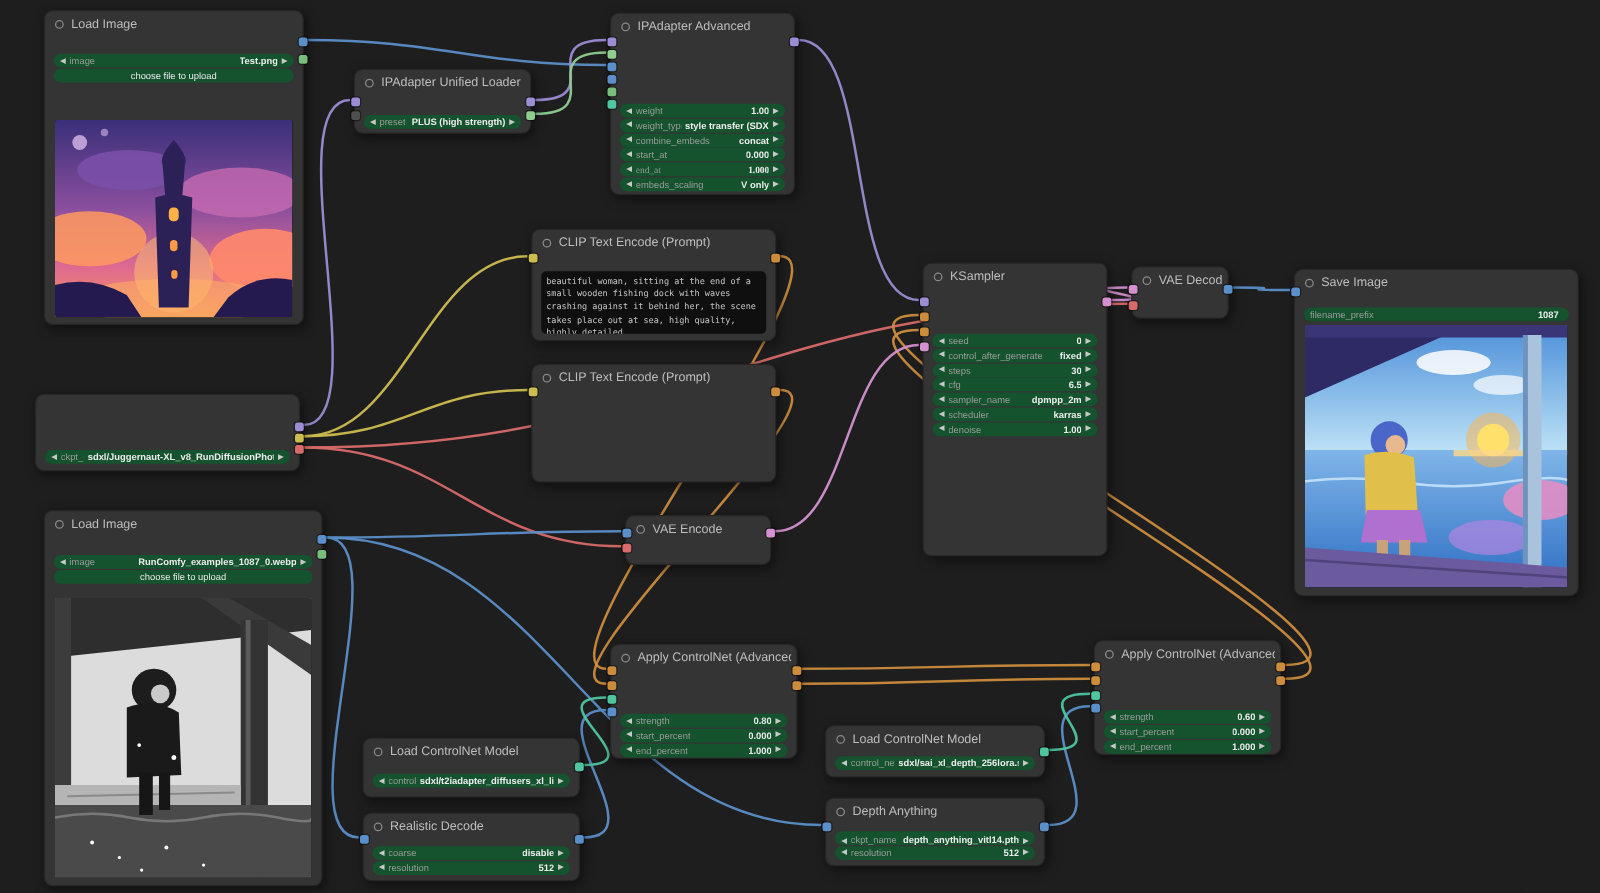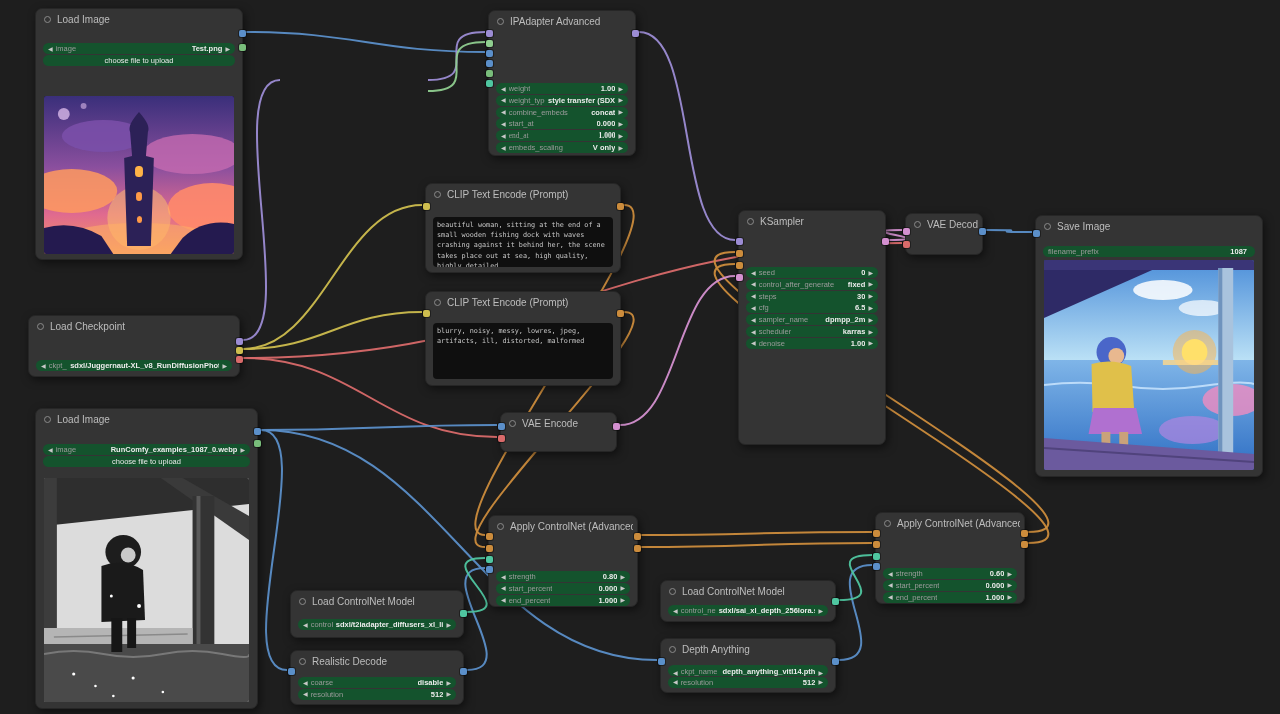--- a/index.html
+++ b/index.html
@@ -96,20 +96,36 @@
           <path d="M96 16 C104 25 107 31 105 36 L87 36 C85 31 88 25 96 16 Z" fill="#2c2157"></path>
           <path d="M87 36 L105 36 L103 60 L111 62 L108 150 L84 150 L81 62 L89 60 Z" fill="#2c2157"></path>
           <rect x="92" y="70" width="8" height="11" rx="3.5" fill="#ffb347"></rect>
           <rect x="93" y="96" width="6" height="9" rx="3" fill="#ff9a47"></rect>
           <rect x="94" y="120" width="5" height="7" rx="2.5" fill="#ff9a47"></rect>
           <path d="M0 158 L0 132 Q30 124 58 140 L70 158 Z" fill="#241a4f"></path>
           <path d="M192 158 L192 128 Q162 122 140 142 L128 158 Z" fill="#241a4f"></path>
         </svg>
       </div>
     </div>
+    <div class="node" style="left: 283px; top: 55px; width: 142px; height: 52px;">
+      <div class="ntitle">
+        <span class="ndot"></span>
+        <span>IPAdapter Unified Loader</span>
+      </div>
+      <span class="port in" style="top: 21.5px; background: rgb(156, 140, 212);"></span>
+      <span class="port in" style="top: 32.5px; background: rgb(79, 79, 79);"></span>
+      <span class="port out" style="top: 21.5px; background: rgb(156, 140, 212);"></span>
+      <span class="port out" style="top: 32.5px; background: rgb(143, 206, 143);"></span>
+      <div class="widget" style="top: 36px;">
+        <span class="arr">◀</span>
+        <span class="wlabel">preset</span>
+        <span class="wvalue">PLUS (high strength)</span>
+        <span class="arr">▶</span>
+      </div>
+    </div>
     <div class="node" style="left: 488px; top: 10px; width: 148px; height: 146px;">
       <div class="ntitle">
         <span class="ndot"></span>
         <span>IPAdapter Advanced</span>
       </div>
       <span class="port in" style="top: 18.5px; background: rgb(156, 140, 212);"></span>
       <span class="port in" style="top: 28.5px; background: rgb(143, 206, 143);"></span>
       <span class="port in" style="top: 38.5px; background: rgb(91, 143, 201);"></span>
       <span class="port in" style="top: 48.5px; background: rgb(91, 143, 201);"></span>
       <span class="port in" style="top: 58.5px; background: rgb(121, 189, 123);"></span>
@@ -161,27 +177,22 @@
       <span class="port out" style="top: 18.5px; background: rgb(204, 140, 60);"></span>
       <div class="twidget" style="top: 33px; height: 50px;">beautiful woman, sitting at the end of a small wooden fishing dock with waves crashing against it behind her, the scene takes place out at sea, high quality, highly detailed</div>
     </div>
     <div class="node" style="left: 425px; top: 291px; width: 196px; height: 95px;">
       <div class="ntitle">
         <span class="ndot"></span>
         <span>CLIP Text Encode (Prompt)</span>
       </div>
       <span class="port in" style="top: 17.5px; background: rgb(205, 189, 78);"></span>
       <span class="port out" style="top: 17.5px; background: rgb(204, 140, 60);"></span>
-      <div class="twidget" style="top: 31px; height: 56px;">blurry, noisy, messy, lowres, jpeg, artifacts, ill, distorted, malformed</div>
     </div>
     <div class="node" style="left: 28px; top: 315px; width: 212px; height: 62px;">
-      <div class="ntitle">
-        <span class="ndot"></span>
-        <span>Load Checkpoint</span>
-      </div>
       <span class="port out" style="top: 21.5px; background: rgb(156, 140, 212);"></span>
       <span class="port out" style="top: 30.5px; background: rgb(205, 189, 78);"></span>
       <span class="port out" style="top: 39.5px; background: rgb(217, 106, 106);"></span>
       <div class="widget" style="top: 44px;">
         <span class="arr">◀</span>
         <span class="wlabel">ckpt_na</span>
         <span class="wvalue">sdxl/Juggernaut-XL_v8_RunDiffusionPhoto_v2.safetensors</span>
         <span class="arr">▶</span>
       </div>
     </div>

